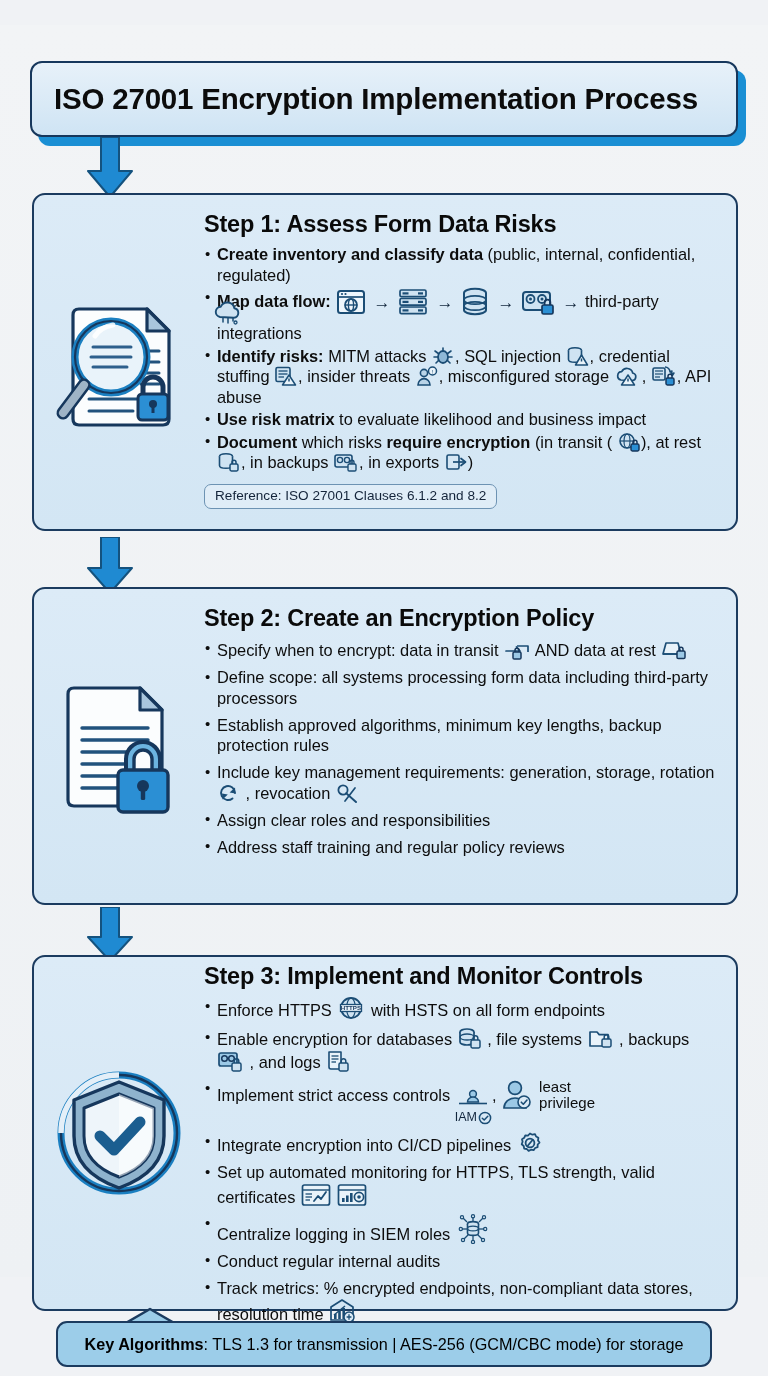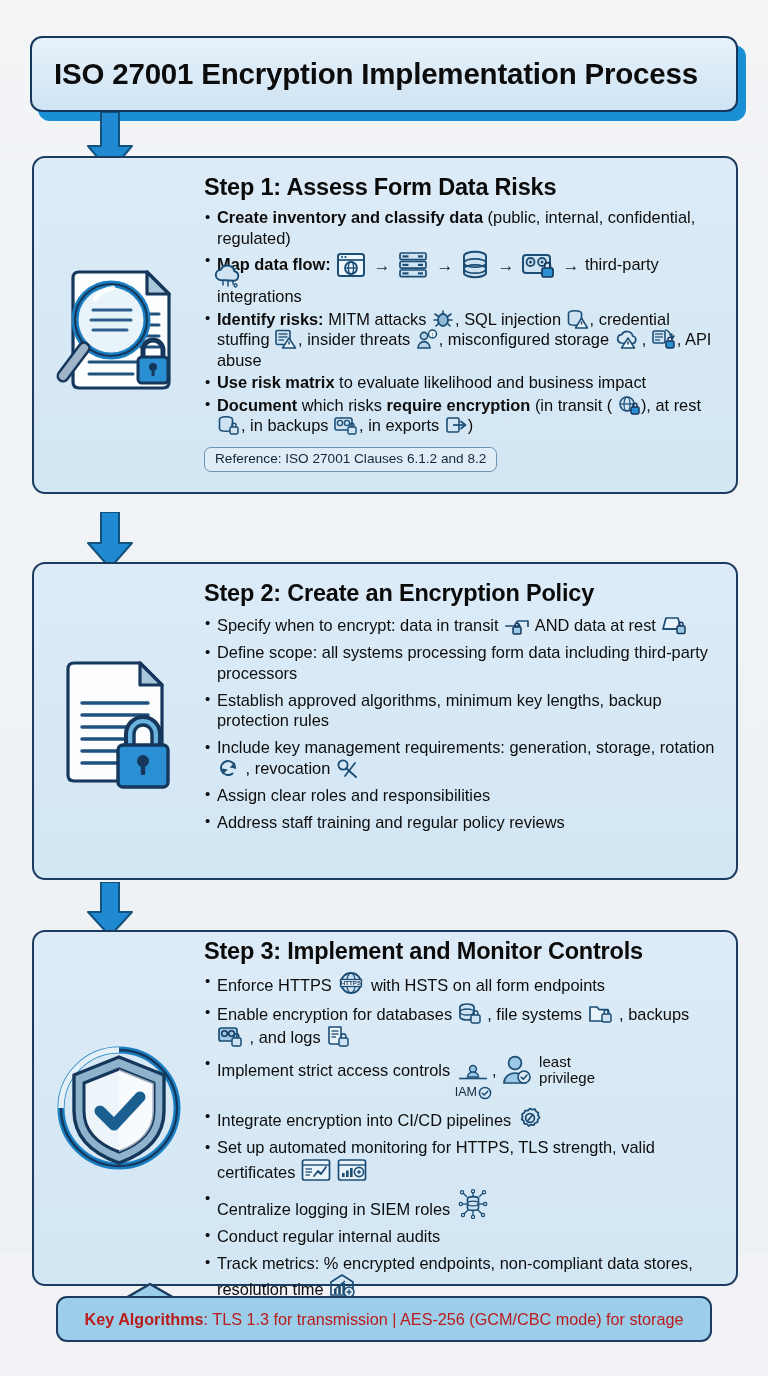--- a/index.html
+++ b/index.html
@@ -10,20 +10,21 @@
     background: #f0f2f5;
     font-family: "Liberation Sans", sans-serif;
     overflow: hidden;
   }
 
   .page {
     position: relative;
     width: 768px;
     height: 1252px;
     background: linear-gradient(180deg,#f2f4f6 0%, #eef1f4 100%);
+    margin-top: 25px;
   }
 
   
   .title-wrap {
     position: absolute;
     left: 30px;
     top: 36px;
     width: 708px;
     height: 76px;
   }
@@ -188,21 +189,21 @@
   .footer-notch {
     position: absolute;
     left: 64px;
     top: -14px;
     width: 60px;
     height: 16px;
     overflow: hidden;
   }
   .footer-text {
     font-size: 16.2px;
-    color: #b91c1c;
+    color: #000000;
   }
   .footer-text b { font-weight: bold; }
 </style>
 </head>
 <body>
 
 <div class="page">
 
   <div class="title-wrap">
     <div class="title-shadow"></div>
@@ -210,21 +211,21 @@
       <div class="title-text">ISO 27001 Encryption Implementation Process</div>
     </div>
   </div>
 
   <div class="arrow" style="left:86px; top:112px;">
     <svg width="48" height="62" viewBox="0 0 48 62">
       <path d="M15 0 L33 0 L33 34 L46 34 L24 60 L2 34 L15 34 Z" fill="#1f8ad2" stroke="#14527e" stroke-width="2" stroke-linejoin="round"></path>
     </svg>
   </div>
 
-  <div class="step-box" style="top:156px; height:338px;">
+  <div class="step-box" style="top:168px; height:338px;">
     <div class="step-inner">
       <div class="step-icon">
         <svg width="132" height="142" viewBox="0 0 132 142">
 
           <path d="M26 18 L94 18 L116 40 L116 128 Q116 134 110 134 L26 134 Q20 134 20 128 L20 24 Q20 18 26 18 Z" fill="#fbfdfe" stroke="#16375c" stroke-width="3.2" stroke-linejoin="round"></path>
           <path d="M94 18 L94 40 L116 40 Z" fill="#a9c6dd" stroke="#16375c" stroke-width="3.2" stroke-linejoin="round"></path>
 
           <g stroke="#21527d" stroke-width="3" stroke-linecap="round">
             <line x1="88" y1="60" x2="106" y2="60"></line>
             <line x1="88" y1="71" x2="106" y2="71"></line>

